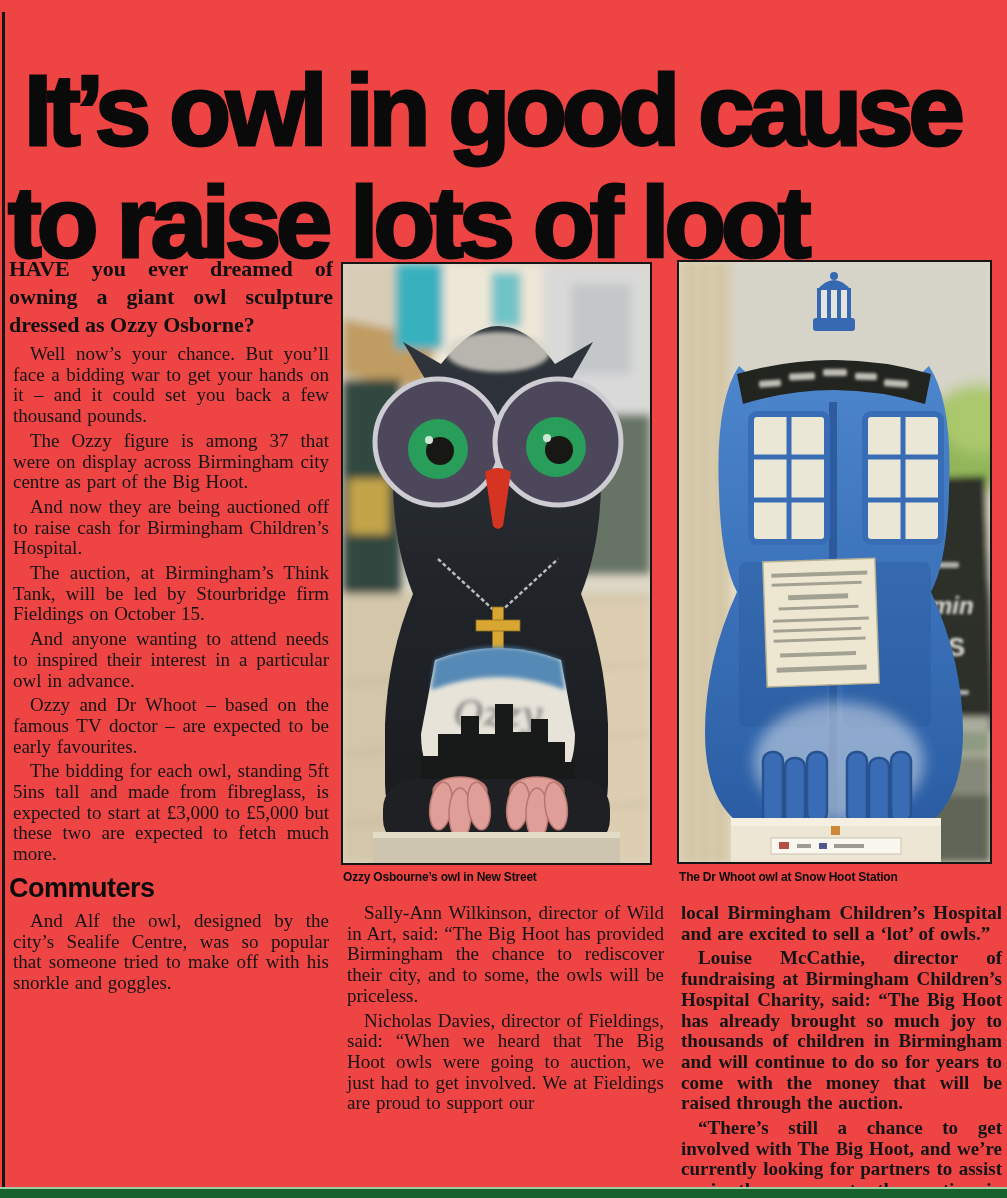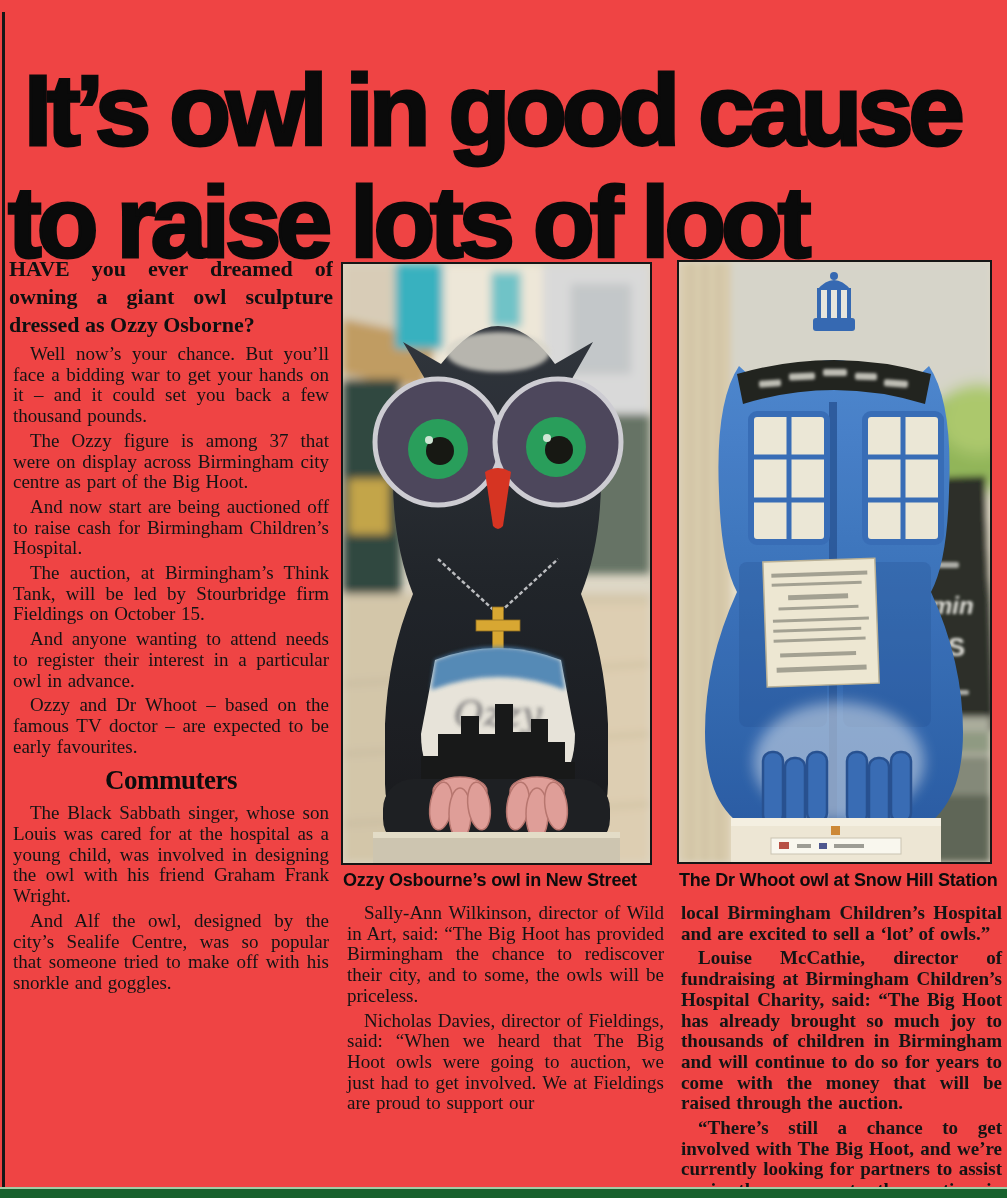--- a/index.html
+++ b/index.html
@@ -13,28 +13,28 @@
   .headline .l2{display:block;}
   .col{position:absolute;overflow:hidden;}
   .col1{left:9px;top:255px;width:324px;height:932px;}
   .col2{left:343px;top:899px;width:325px;height:292px;}
   .col3{left:677px;top:899px;width:329px;height:292px;font-weight:bold;}
   .lede{font-family:Liberation Serif, serif;font-weight:700;font-size:22px;
         line-height:28px;text-align:justify;color:#101010;margin:0 0 5px 0;}
   .col p.body{font-size:19px;line-height:20.7px;text-align:justify;margin:4px;
         text-indent:17px;color:#141414;word-spacing:0.05em;}
   .col p.noindent{text-indent:0;}
-  .subhead{font-family:Liberation Serif, serif;font-weight:700;font-size:27px;
-        text-align:center;margin:8px 0 7px 0;color:#0c0c0c;letter-spacing:-0.5px;}
+  .subhead{font-family:Liberation Sans, sans-serif;font-weight:700;font-size:27px;
+        text-align:left;margin:8px 0 7px 0;color:#0c0c0c;letter-spacing:-0.5px;}
   .photo{position:absolute;border:2px solid #161616;background:#ded8c9;}
   .photo-left{left:341px;top:262px;width:307px;height:599px;}
   .photo-right{left:677px;top:260px;width:311px;height:600px;}
   .photo svg{display:block;width:100%;height:100%;}
   .caption{position:absolute;font-family:"Liberation Sans",sans-serif;font-weight:700;
-        font-size:18px;color:#0c0c0c;letter-spacing:-0.2px;}
+        font-size:12px;color:#0c0c0c;letter-spacing:-0.2px;}
   .caption-left{left:343px;top:870px;width:322px;}
   .caption-right{left:679px;top:870px;width:328px;}
   .bottom-bar{position:absolute;left:0;top:1187px;width:1007px;height:9px;
         background:#17612d;border-top:2px solid #a3cba5;}
 </style>
 </head>
 <body>
 
 <div class="page">
 
@@ -42,26 +42,26 @@
 
   <h1 class="headline">
     <span class="l1">It’s owl in good cause</span>
     <span class="l2">to raise lots of loot</span>
   </h1>
 
   <div class="col col1">
     <p class="lede">HAVE you ever dreamed of owning a giant owl sculpture dressed as Ozzy Osborne?</p>
     <p class="body">Well now’s your chance. But you’ll face a bidding war to get your hands on it – and it could set you back a few thousand pounds.</p>
     <p class="body">The Ozzy figure is among 37 that were on display across Birmingham city centre as part of the Big Hoot.</p>
-    <p class="body">And now start are being auctioned off to raise cash for Birmingham Children’s Hospital.</p>
+    <p class="body">And now they are being auctioned off to raise cash for Birmingham Children’s Hospital.</p>
     <p class="body">The auction, at Birmingham’s Think Tank, will be led by Stourbridge firm Fieldings on October 15.</p>
-    <p class="body">And anyone wanting to attend needs to register their interest in a particular owl in advance.</p>
+    <p class="body">And anyone wanting to attend needs to inspired their interest in a particular owl in advance.</p>
     <p class="body">Ozzy and Dr Whoot – based on the famous TV doctor – are expected to be early favourites.</p>
+    <p class="body">The bidding for each owl, standing 5ft 5ins tall and made from fibreglass, is expected to start at £3,000 to £5,000 but these two are expected to fetch much more.</p>
     <h2 class="subhead">Commuters</h2>
-    <p class="body">The Black Sabbath singer, whose son Louis was cared for at the hospital as a young child, was involved in designing the owl with his friend Graham Frank Wright.</p>
     <p class="body">And Alf the owl, designed by the city’s Sealife Centre, was so popular that someone tried to make off with his snorkle and goggles.</p>
 
   </div>
 
   <div class="photo photo-left">
     <svg viewBox="0 0 307 599" preserveAspectRatio="none">
       <defs>
         <filter id="fb1" x="-20%" y="-20%" width="140%" height="140%">
             <feGaussianBlur stdDeviation="4"></feGaussianBlur>
           </filter>
@@ -234,21 +234,21 @@
           <rect x="140" y="581" width="8" height="6" fill="#47518f"></rect>
           <rect x="155" y="582" width="30" height="4" fill="#9a9a94"></rect>
           <rect x="118" y="582" width="14" height="4" fill="#9a9a94"></rect>
         </g>
       </g>
       <rect x="0" y="0" width="311" height="600" fill="#d8c9a0" opacity="0.06"></rect>
     </svg>
   </div>
 
   <div class="caption caption-left">Ozzy Osbourne’s owl in New Street</div>
-  <div class="caption caption-right">The Dr Whoot owl at Snow Hill Station</div>
+  <div class="caption caption-right">The Dr Whoot owl at Snow Hoot Station</div>
 
   <div class="col col2">
     <p class="body">Sally-Ann Wilkinson, director of Wild in Art, said: “The Big Hoot has provided Birmingham the chance to rediscover their city, and to some, the owls will be priceless.</p>
     <p class="body">Nicholas Davies, director of Fieldings, said: “When we heard that The Big Hoot owls were going to auction, we just had to get involved. We at Fieldings are proud to support our</p>
   </div>
 
   <div class="col col3">
     <p class="body noindent">local Birmingham Children’s Hospital and are excited to sell a ‘lot’ of owls.”</p>
     <p class="body">Louise McCathie, director of fundraising at Birmingham Children’s Hospital Charity, said: “The Big Hoot has already brought so much joy to thousands of children in Birmingham and will continue to do so for years to come with the money that will be raised through the auction.</p>
     <p class="body">“There’s still a chance to get involved with The Big Hoot, and we’re currently looking for partners to assist us in the run up to the auction in December.”</p>

